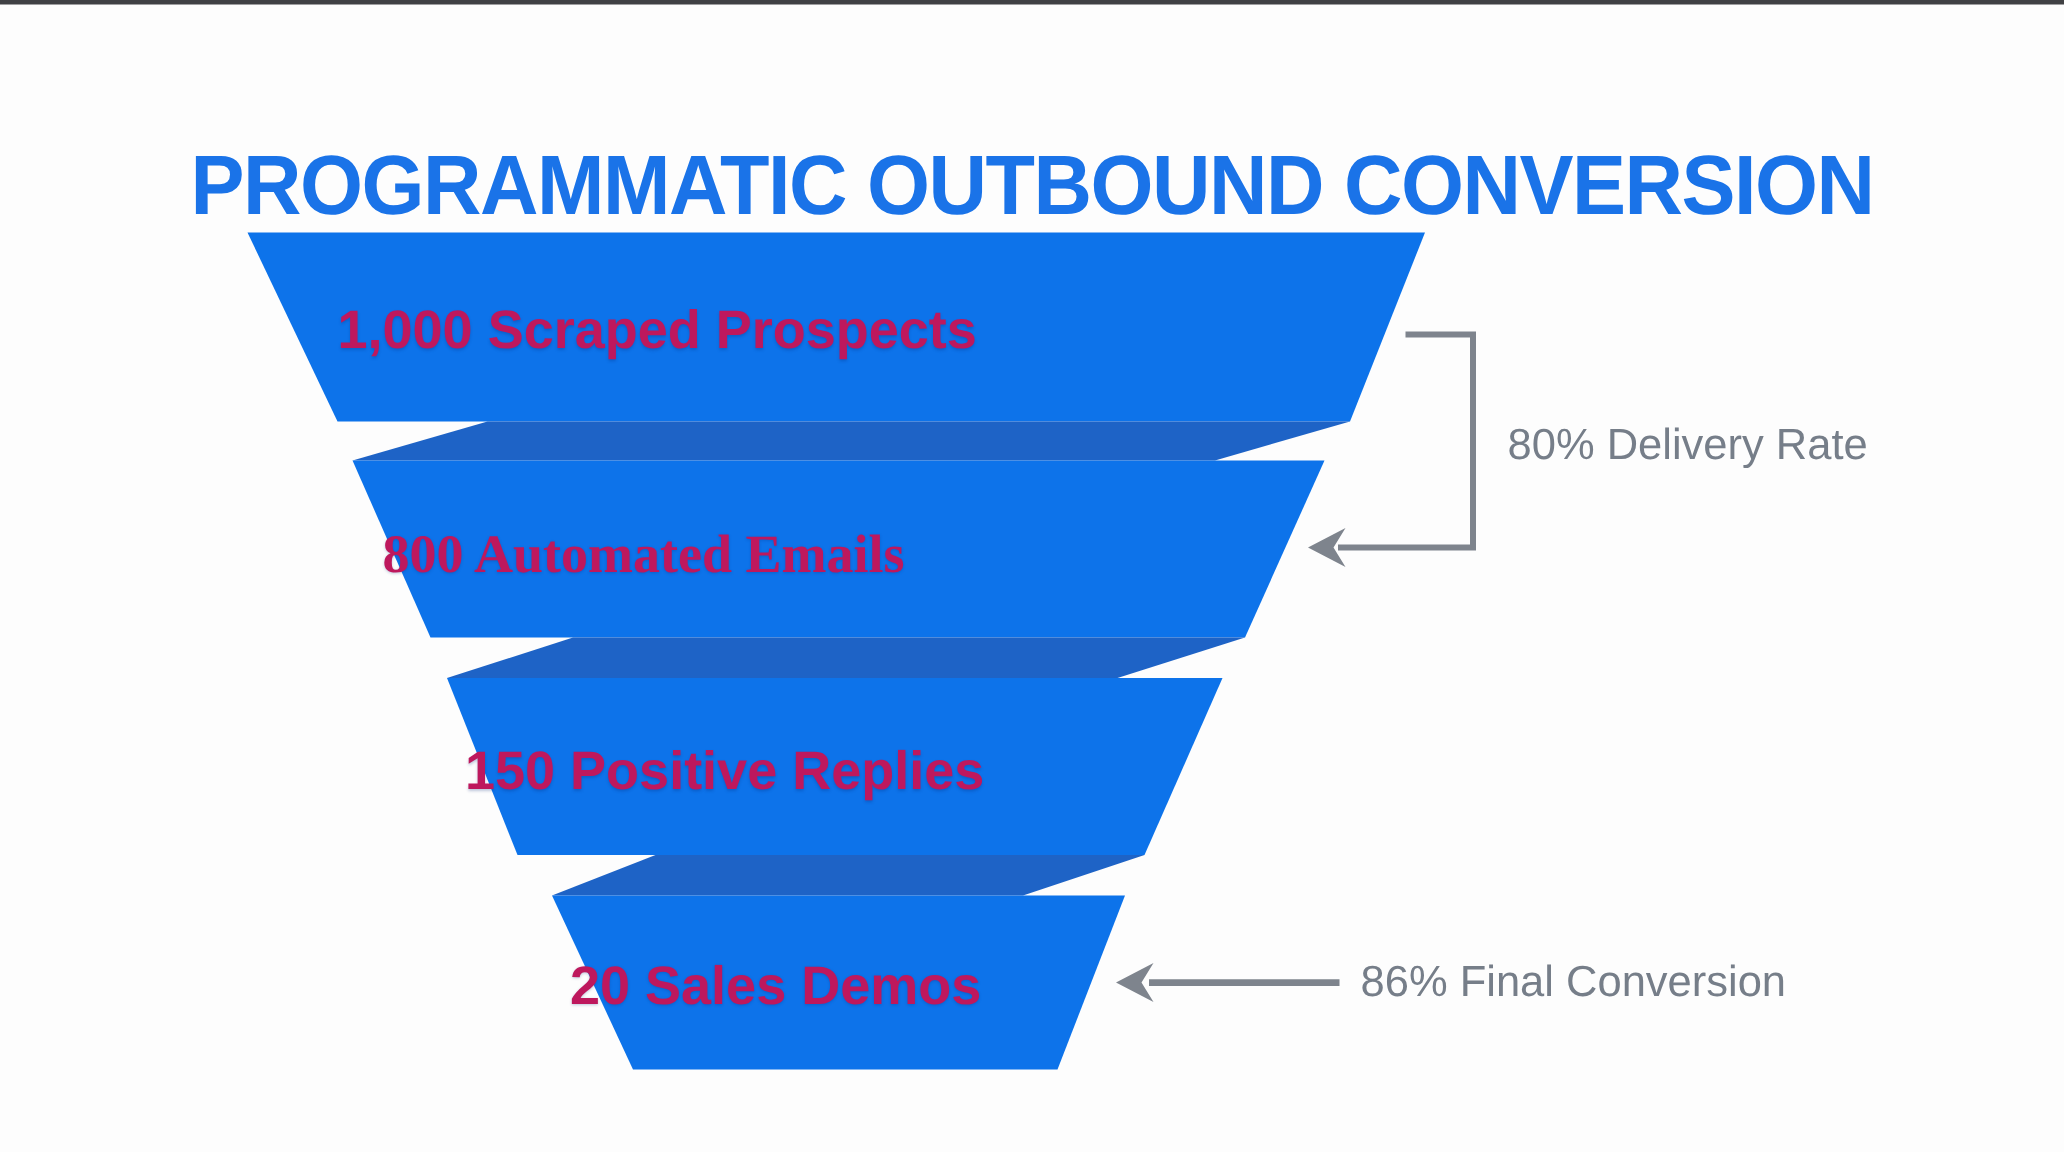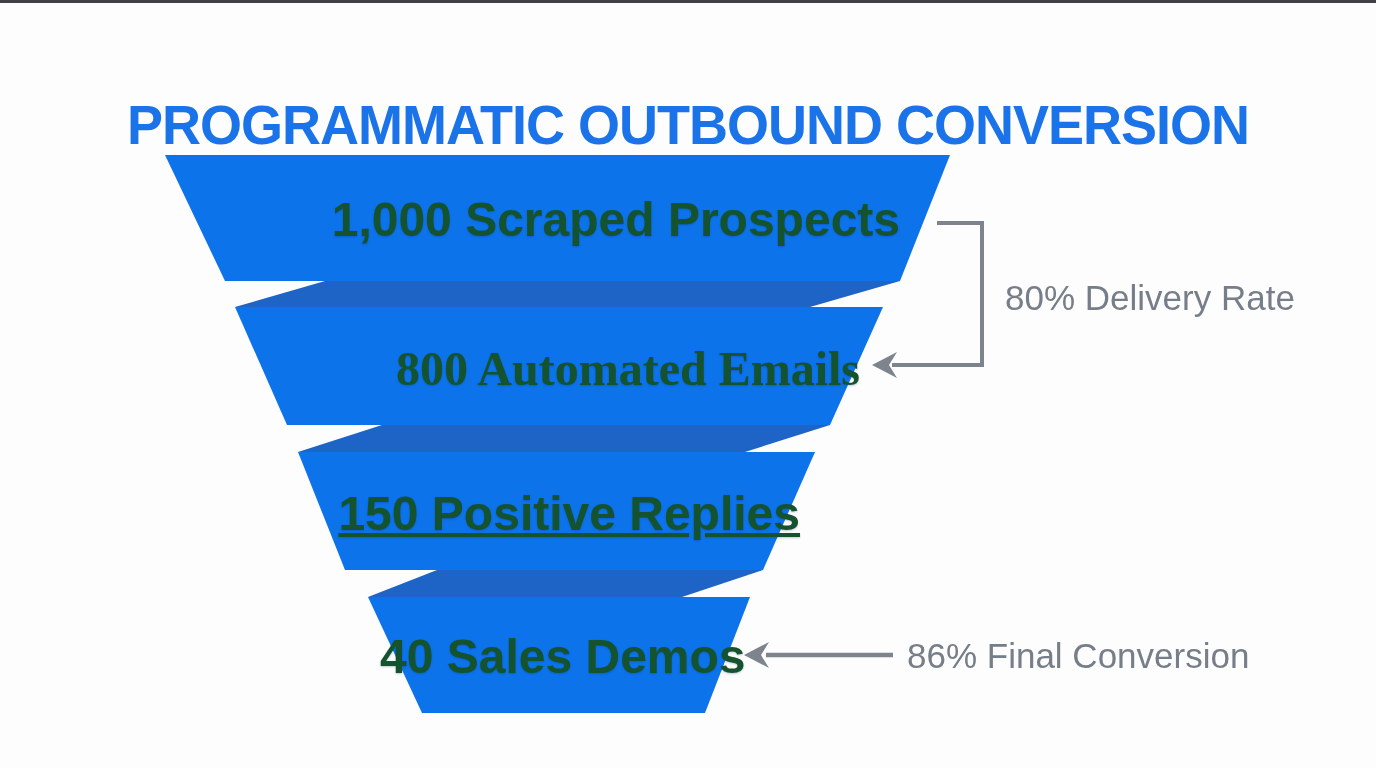--- a/index.html
+++ b/index.html
@@ -20,31 +20,31 @@
     font-size:54px;font-weight:700;letter-spacing:-1px;
     color:#1a73e8;
     white-space:nowrap;
     transform:scaleY(1.04);
   }
   .funnel-svg{
     position:absolute;top:0;left:0;width:1376px;height:768px;
   }
   .stage-label{
     position:absolute;
-    color:#14532d;
-    font-size:48px;font-weight:700;
-    text-align:right;
+    color:#be185d;
+    font-size:36px;font-weight:700;
+    text-align:left;
     line-height:42px;
     white-space:nowrap;
     text-shadow:0 1px 2px rgba(0,40,120,.25);
   }
   .annotation{
     position:absolute;
     color:#767e89;
-    font-size:35px;font-weight:400;
+    font-size:29px;font-weight:400;
     line-height:35px;
     white-space:nowrap;
   }
 </style>
 </head>
 <body>
 
 <div class="top-line"></div>
 
 <h1 class="title">PROGRAMMATIC OUTBOUND CONVERSION</h1>
@@ -67,17 +67,17 @@
 
   <path d="M937,223 L982,223 L982,365 L892,365" fill="none" stroke-width="4" stroke="#7e848d"></path>
   <polygon points="872,365 897,352 889,365 897,378" fill="#7e848d"></polygon>
 
   <path d="M893,655 L766,655" fill="none" stroke-width="4.5" stroke="#7e848d"></path>
   <polygon points="744,655 769,642 761,655 769,668" fill="#7e848d"></polygon>
 </svg>
 
 <div class="stage-label" style="left:225px;width:675px;top:199px;">1,000 Scraped Prospects</div>
 <div class="stage-label" style="left:255px;width:605px;top:348px;font-family:Liberation Serif, serif;">800 Automated Emails</div>
-<div class="stage-label" style="left:310px;width:490px;top:493px;text-decoration:underline;">150 Positive Replies</div>
-<div class="stage-label" style="left:380px;width:360px;top:636px;">40 Sales Demos</div>
+<div class="stage-label" style="left:310px;width:490px;top:493px;">150 Positive Replies</div>
+<div class="stage-label" style="left:380px;width:360px;top:636px;">20 Sales Demos</div>
 
 <div class="annotation" style="left:1005px;top:280px;">80% Delivery Rate</div>
 <div class="annotation" style="left:907px;top:638px;">86% Final Conversion</div>
 
 </body></html>

